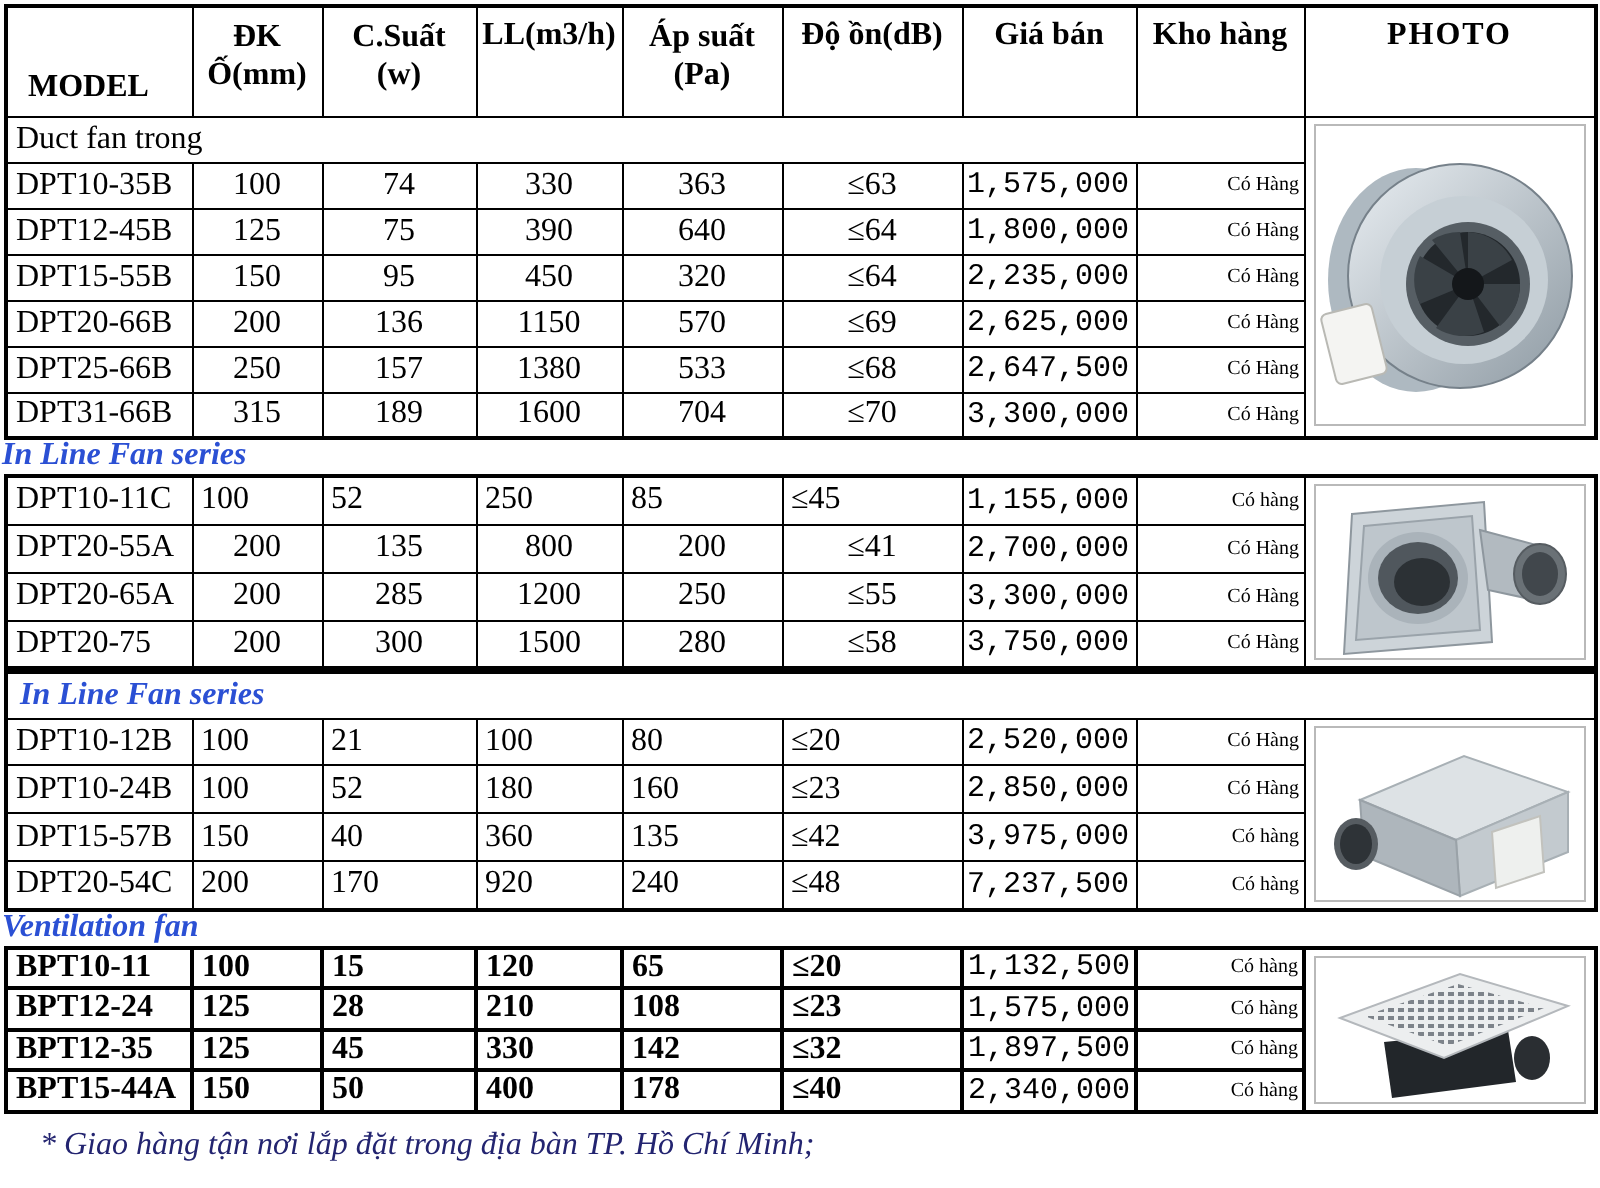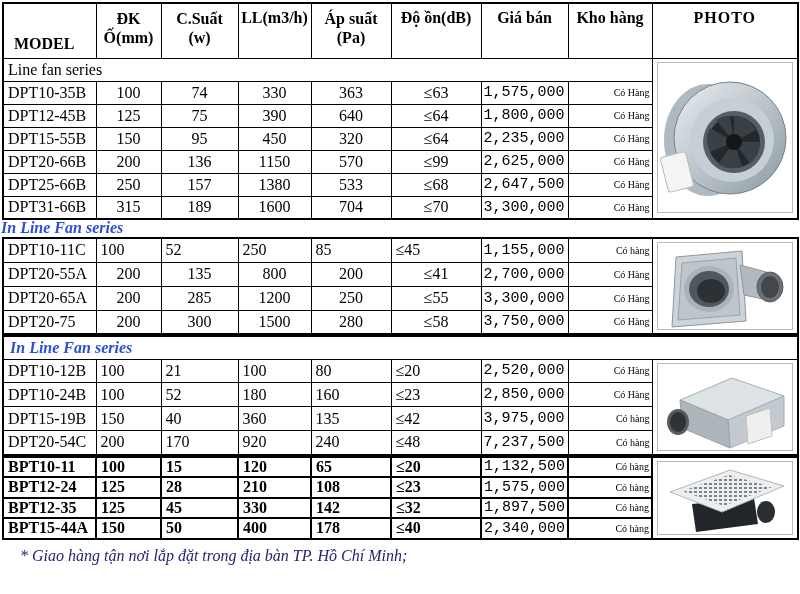--- a/index.html
+++ b/index.html
@@ -77,21 +77,21 @@
           <div>(Pa)</div>
         </th>
         <th>Độ ồn(dB)</th>
         <th>Giá bán</th>
         <th>Kho hàng</th>
         <th class="photo-h">PHOTO</th>
       </tr>
     </thead>
     <tbody>
       <tr class="title-row">
-        <td colspan="8" class="sec-title-plain">Line fan series</td>
+        <td colspan="8" class="sec-title-plain">Duct fan trong</td>
       <td class="photo-td" rowspan="7">
             <div class="photo-box pb0" id="photo-0">
     <svg width="134" height="147" viewBox="0 0 134 147">
       <defs>
         <linearGradient id="m1" x1="0" y1="0" x2="1" y2="1">
           <stop offset="0" stop-color="#e9eef2"></stop>
                     <stop offset="1" stop-color="#8e9aa3"></stop>
         </linearGradient>
       </defs>
       <ellipse cx="50" cy="76" rx="44" ry="56" fill="#aeb9c1"></ellipse>
@@ -141,21 +141,21 @@
           <td class="c-doon">≤64</td>
           <td class="c-gia">2,235,000</td>
           <td class="c-kho">Có Hàng</td>
         </tr>
         <tr>
           <td class="c-model">DPT20-66B</td>
           <td class="c-dk">200</td>
           <td class="c-csuat">136</td>
           <td class="c-ll">1150</td>
           <td class="c-apsuat">570</td>
-          <td class="c-doon">≤99</td>
+          <td class="c-doon">≤69</td>
           <td class="c-gia">2,625,000</td>
           <td class="c-kho">Có Hàng</td>
         </tr>
         <tr>
           <td class="c-model">DPT25-66B</td>
           <td class="c-dk">250</td>
           <td class="c-csuat">157</td>
           <td class="c-ll">1380</td>
           <td class="c-apsuat">533</td>
           <td class="c-doon">≤68</td>
@@ -288,21 +288,21 @@
           <td class="c-model la">DPT10-24B</td>
           <td class="c-dk la">100</td>
           <td class="c-csuat la">52</td>
           <td class="c-ll la">180</td>
           <td class="c-apsuat la">160</td>
           <td class="c-doon la">≤23</td>
           <td class="c-gia">2,850,000</td>
           <td class="c-kho">Có Hàng</td>
         </tr>
         <tr>
-          <td class="c-model la">DPT15-19B</td>
+          <td class="c-model la">DPT15-57B</td>
           <td class="c-dk la">150</td>
           <td class="c-csuat la">40</td>
           <td class="c-ll la">360</td>
           <td class="c-apsuat la">135</td>
           <td class="c-doon la">≤42</td>
           <td class="c-gia">3,975,000</td>
           <td class="c-kho">Có hàng</td>
         </tr>
         <tr>
           <td class="c-model la">DPT20-54C</td>
@@ -310,20 +310,21 @@
           <td class="c-csuat la">170</td>
           <td class="c-ll la">920</td>
           <td class="c-apsuat la">240</td>
           <td class="c-doon la">≤48</td>
           <td class="c-gia">7,237,500</td>
           <td class="c-kho">Có hàng</td>
         </tr>
       </tbody>
   </table>
 
+  <div class="free-heading" style="color: rgb(43, 80, 212);">Ventilation fan</div>
   <table class="sec boldsec s3t">
     <colgroup>
       <col style="width:93px">
         <col style="width:65px">
         <col style="width:77px">
         <col style="width:73px">
       <col style="width:80px">
         <col style="width:90px">
         <col style="width:87px">
         <col style="width:84px">

